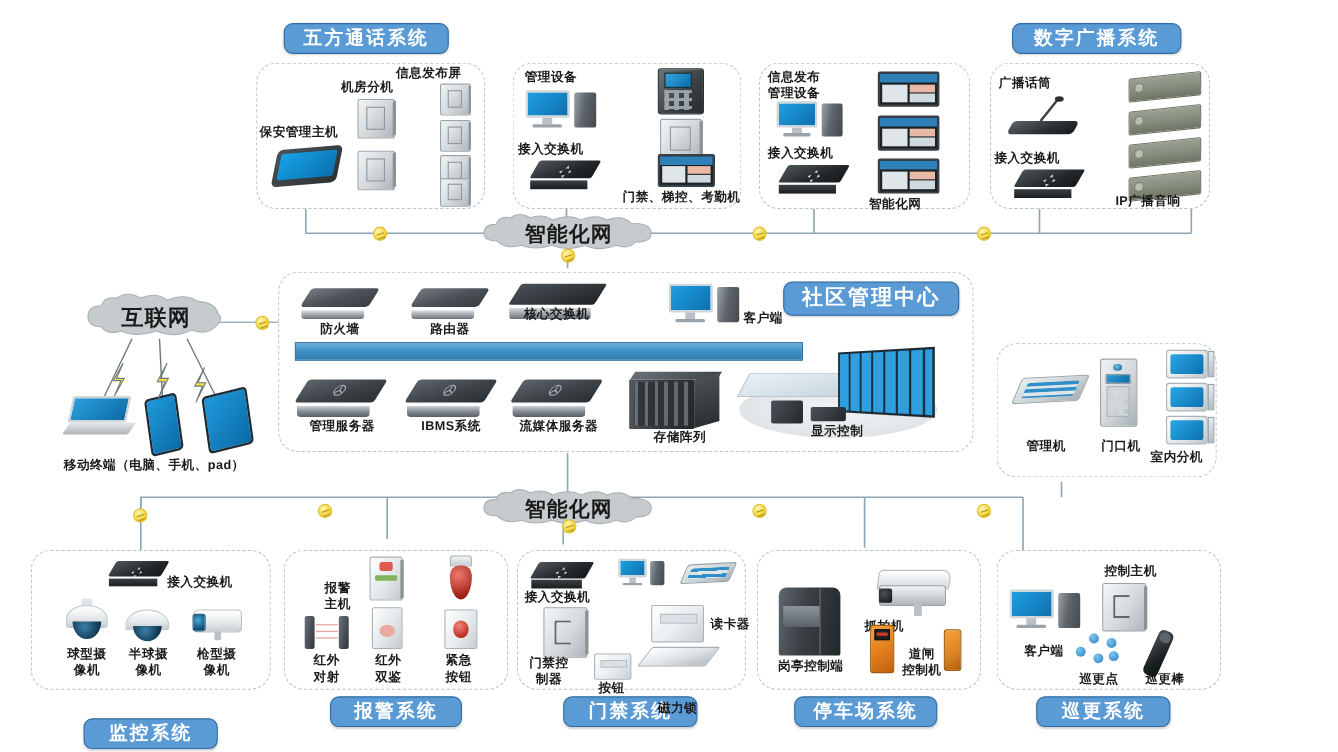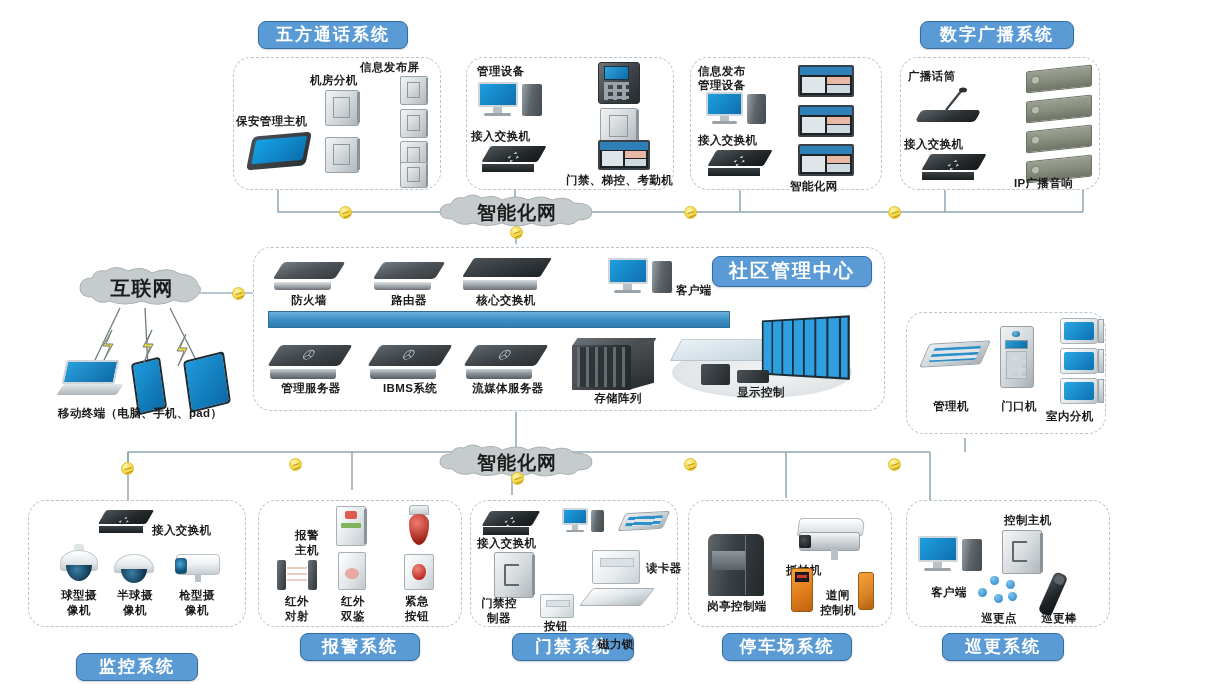--- a/index.html
+++ b/index.html
@@ -821,21 +821,21 @@
       <path d="M186,334 L180,348 L187,348 L178,366 L184,351 L177,351 Z"></path>
     </g>
   </svg>
 
   <div class="laptop" style="left:60px; top:360px; width:60px; height:38px;">
     <div class="lid"></div>
       <div class="kb"></div>
   </div>
   <div class="phone" style="left:134px; top:360px; width:30px; height:52px;"></div>
   <div class="phone" style="left:186px; top:356px; width:42px; height:52px;"></div>
-  <div class="lbl" style="left:58px; top:407px;">移动终端（电脑、手机、pad）</div>
+  <div class="lbl" style="left:58px; top:417px;">移动终端（电脑、手机、pad）</div>
 
   <div class="panel" style="left:253px; top:247px; width:632px; height:164px;"></div>
   <div class="sys-title" style="left:712px; top:256px; width:160px; font-size:19px; height:31px; line-height:28px;">社区管理中心</div>
 
   <div class="busbar" style="left:268px; top:311px; width:462px; height:17px;"></div>
 
   <div class="flatdev" style="left:278px; top:262px; width:62px; height:28px;">
       <div class="t"></div>
       <div class="f"></div>
     </div>
@@ -844,21 +844,21 @@
   <div class="flatdev" style="left:378px; top:262px; width:62px; height:28px;">
       <div class="t"></div>
       <div class="f"></div>
     </div>
   <div class="lbl c" style="left:376px; top:294px; width:66px;">路由器</div>
 
   <div class="srv" style="left:468px; top:258px; width:78px; height:32px;">
     <div class="top" style="background:linear-gradient(160deg,#4a5156,#1d2225);"></div>
     <div class="front" style="background:linear-gradient(180deg,#d6dcdf,#6a7075);"></div>
   </div>
-  <div class="lbl c" style="left:463px; top:294px; width:86px;text-align:center;">核心交换机</div>
+  <div class="lbl c" style="left:463px; top:280px; width:86px;text-align:center;">核心交换机</div>
 
   <div class="pc" style="left:608px; top:258px; width:64px; height:42px;">
     <div class="mon"></div>
       <div class="stand"></div>
       <div class="base"></div>
       <div class="tower"></div>
   </div>
   <div class="lbl" style="left:676px; top:284px;">客户端</div>
 
   <div class="fansrv" style="left:274px; top:345px; width:72px; height:34px;">

